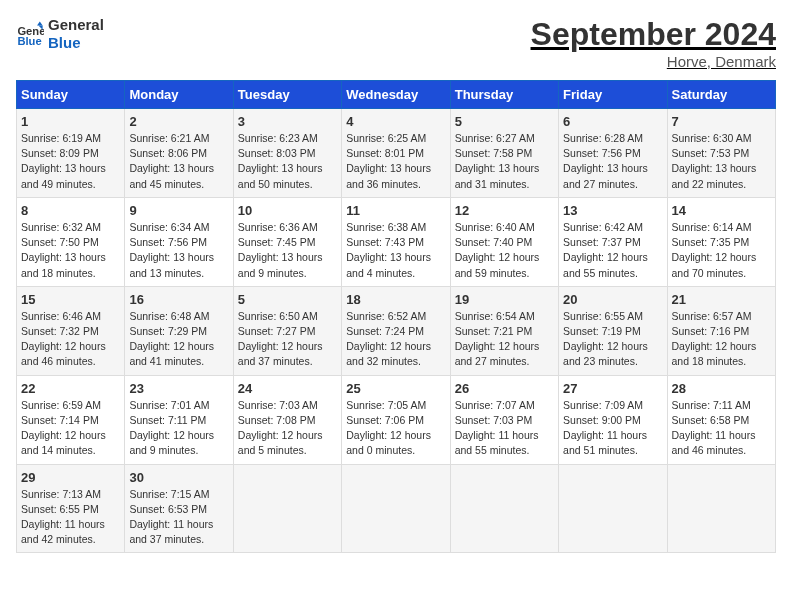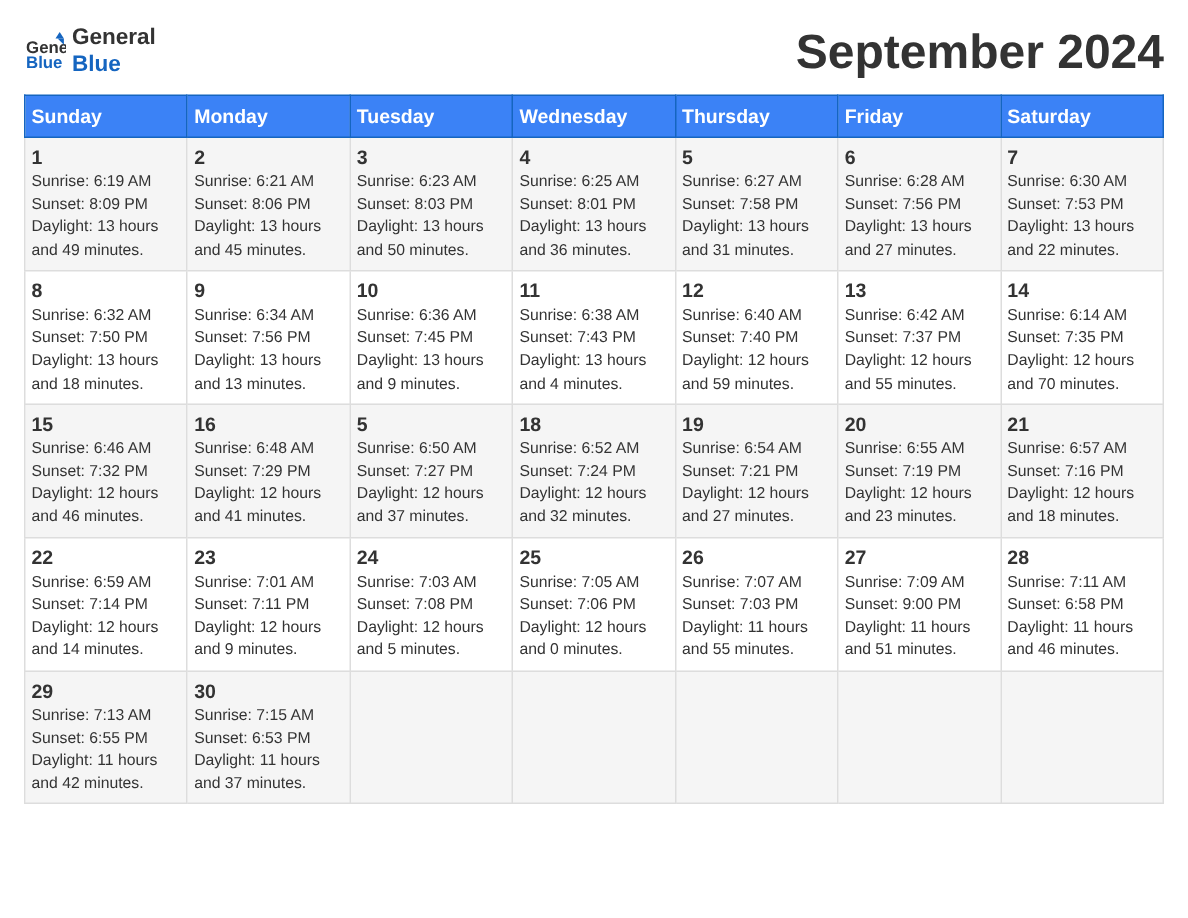--- a/index.html
+++ b/index.html
@@ -20,37 +20,38 @@
       display: flex;
       align-items: center;
       gap: 4px;
     }
     .logo-icon {
       width: 28px;
       height: 28px;
     }
     .title-area {
       text-align: right;
+      text-decoration: underline;
     }
     .month-title {
       font-size: 32px;
       font-weight: bold;
       color: #333;
     }
     .location {
       font-size: 15px;
       color: #555;
     }
     table {
       width: 100%;
       border-collapse: collapse;
       font-size: 11px;
     }
     thead tr {
-      background-color: #3b82f6;
+      background-color: #1d4ed8;
       color: #fff;
     }
     thead th {
       padding: 6px 4px;
       text-align: left;
       font-size: 13px;
       font-weight: bold;
       border: 1px solid #1565c0;
     }
     tbody tr {
@@ -92,20 +93,21 @@
       <polygon points="30,8 38,8 34,2" fill="#1565c0"></polygon>
       <polygon points="32,8 38,14 38,8" fill="#1565c0"></polygon>
     </svg>
     <div>
       <div style="font-size:15px;font-weight:bold;color:#333;line-height:1.2;">General</div>
       <div style="font-size:15px;font-weight:bold;color:#1565c0;line-height:1.2;">Blue</div>
     </div>
   </div>
   <div class="title-area">
     <div class="month-title">September 2024</div>
+    <div class="location">Horve, Denmark</div>
   </div>
 </div>
 
 <table>
   <thead>
     <tr>
     <th>Sunday</th>
         <th>Monday</th>
         <th>Tuesday</th>
         <th>Wednesday</th>

